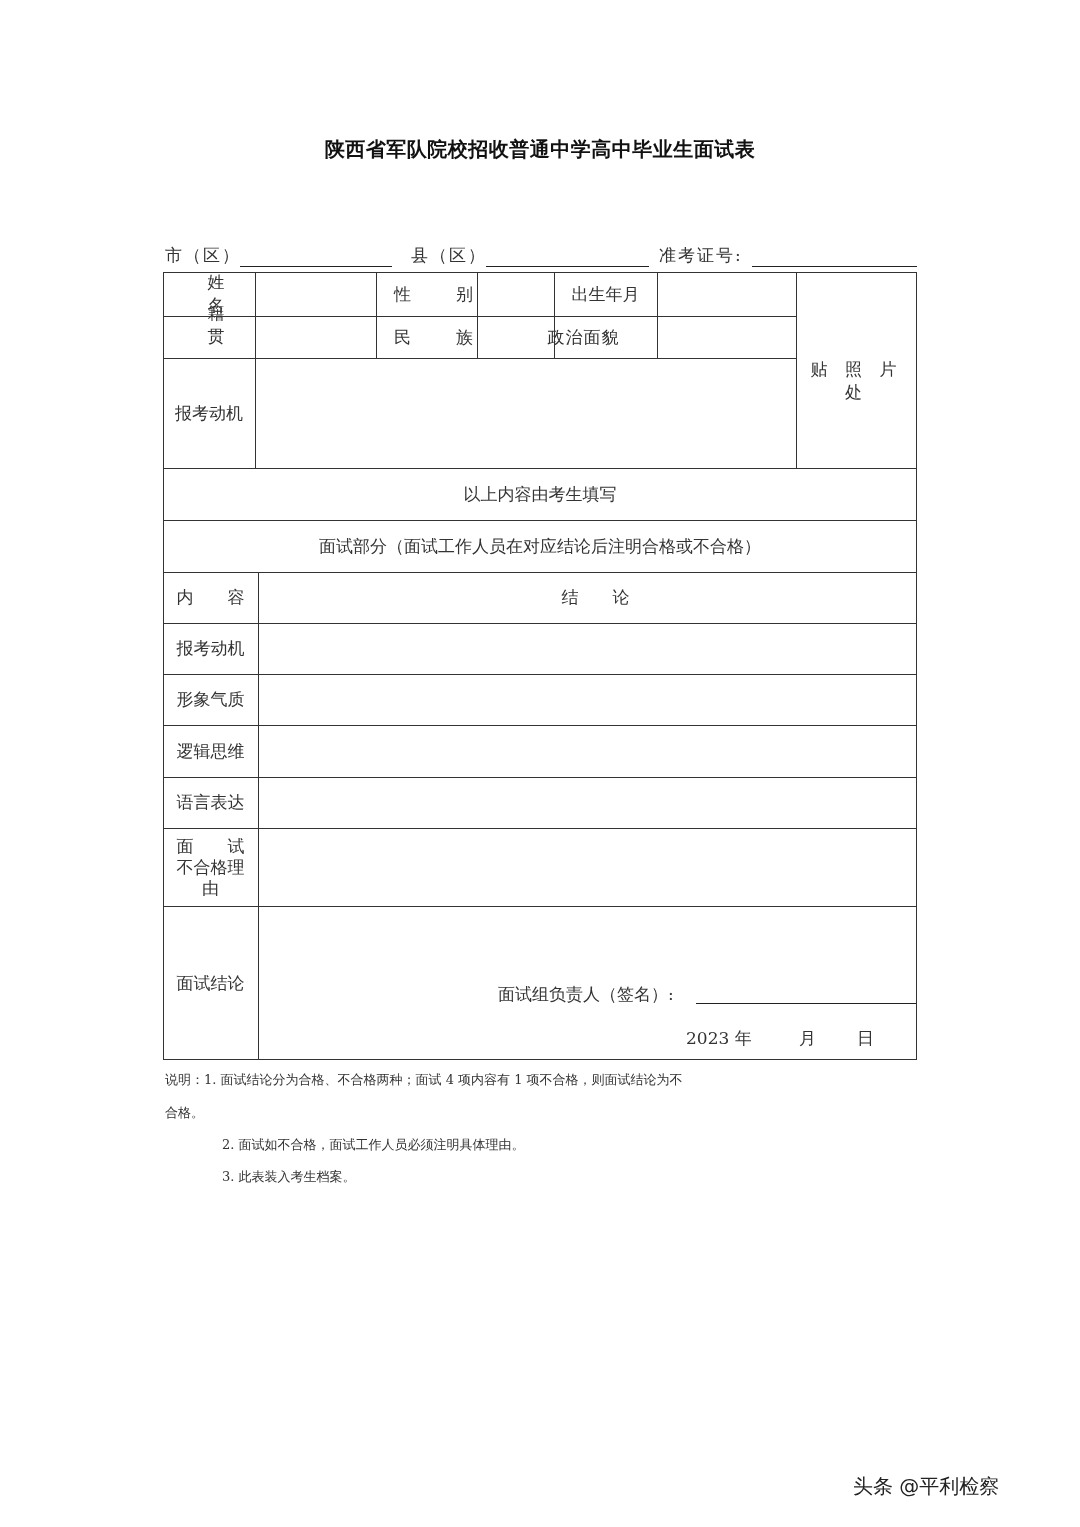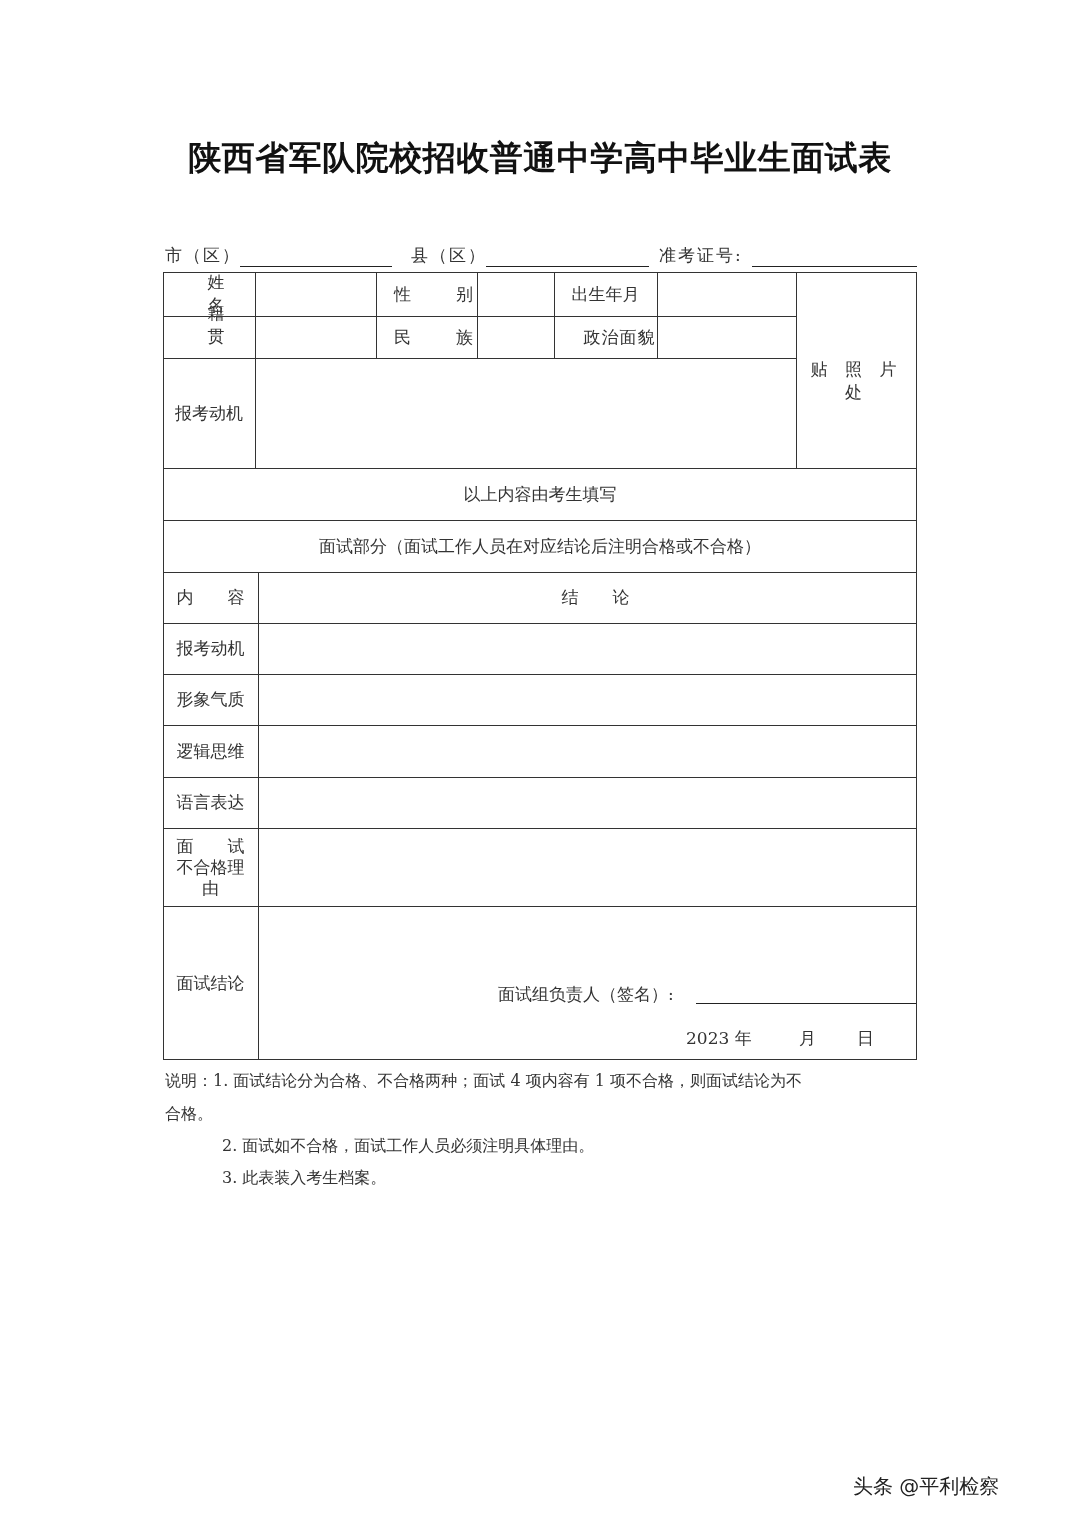--- a/index.html
+++ b/index.html
@@ -4,39 +4,39 @@
 <style>
   html, body { margin: 0; padding: 0; background: #ffffff; }
   body {
     width: 1080px; height: 1527px; position: relative; overflow: hidden;
     font-family: "DejaVu Serif", "Liberation Serif", serif;
     color: #222;
   }
   .title {
     position: absolute; left: 0; top: 136px; width: 1080px; text-align: center;
     font-family: "DejaVu Sans", "Liberation Sans", sans-serif;
-    font-weight: bold; font-size: 33px; letter-spacing: 0.5px; color: #111;
+    font-weight: bold; font-size: 20px; letter-spacing: 0.5px; color: #111;
   }
   .meta-line {
     position: absolute; top: 244px; font-size: 17px; color: #333;
     letter-spacing: 2px;
   }
   .blank {
     position: absolute; top: 266px; height: 0; border-bottom: 1.5px solid #222;
   }
   .tbl { position: absolute; left: 163px; top: 272px; width: 754px; height: 788px; }
   .line-h { position: absolute; height: 0; border-top: 1.6px solid #333; }
   .line-v { position: absolute; width: 0; border-left: 1.6px solid #333; }
   .cell {
     position: absolute; display: flex; align-items: center; justify-content: center;
     font-size: 17px; color: #333; text-align: center;
   }
   .field { cursor: text; }
   .spaced { letter-spacing: 14px; padding-left: 14px; }
-  .notes { position: absolute; left: 165px; font-size: 16px; color: #333; }
+  .notes { position: absolute; left: 165px; font-size: 13px; color: #333; }
   .watermark {
     position: absolute; left: 853px; top: 1473px; font-size: 20px;
     font-family: "DejaVu Sans", "Liberation Sans", sans-serif; color: #222;
     text-shadow: 1px 1px 0 #fff, -1px -1px 0 #fff;
   }
 </style>
 </head>
 <body>
 
 <div>
@@ -84,21 +84,21 @@
     <div class="cell field" style="left:92px;top:0;width:121px;height:44px;"></div>
     <div class="cell spaced" style="left:213px;top:0;width:101px;height:44px;">性　别</div>
     <div class="cell field" style="left:314px;top:0;width:77px;height:44px;"></div>
     <div class="cell" style="left:391px;top:0;width:103px;height:44px;">出生年月</div>
     <div class="cell field" style="left:494px;top:0;width:139px;height:44px;"></div>
 
     <div class="cell spaced" style="left:0;top:32px;width:92px;height:42px;">籍　贯</div>
     <div class="cell field" style="left:92px;top:44px;width:121px;height:42px;"></div>
     <div class="cell spaced" style="left:213px;top:44px;width:101px;height:42px;">民　族</div>
     <div class="cell field" style="left:314px;top:44px;width:77px;height:42px;"></div>
-    <div class="cell" style="left:405px;top:44px;width:103px;height:42px;letter-spacing:1px;">政治面貌</div>
+    <div class="cell" style="left:369px;top:44px;width:103px;height:42px;letter-spacing:1px;">政治面貌</div>
     <div class="cell field" style="left:494px;top:44px;width:139px;height:42px;"></div>
 
     <div class="cell" style="left:0;top:86px;width:92px;height:110px;">报考动机</div>
     <div class="cell field" style="left:92px;top:86px;width:541px;height:110px;"></div>
 
     <div class="cell" style="left:0;top:196px;width:754px;height:52px;">以上内容由考生填写</div>
 
     <div class="cell" style="left:633px;top:0;width:121px;height:196px;align-items:flex-start;padding-top:86px;box-sizing:border-box;letter-spacing:6px;">贴 照 片 处</div>
 
     <div class="cell" style="left:0;top:248px;width:754px;height:52px;">面试部分（面试工作人员在对应结论后注明合格或不合格）</div>

